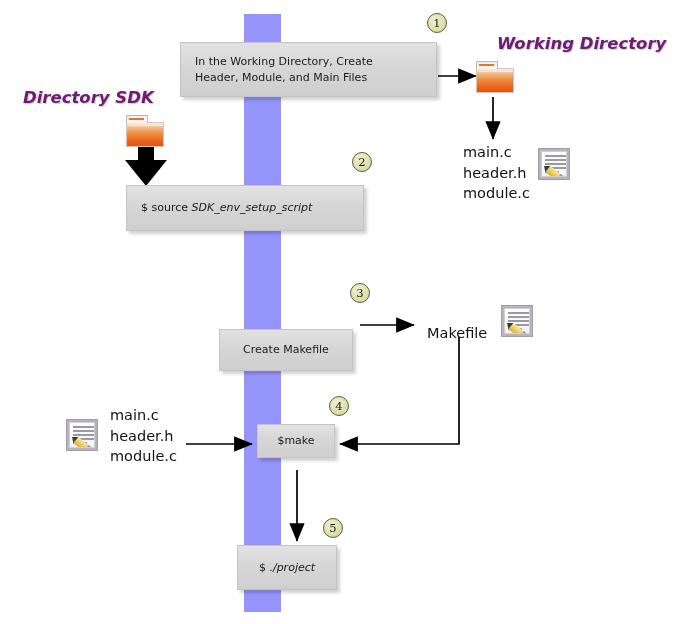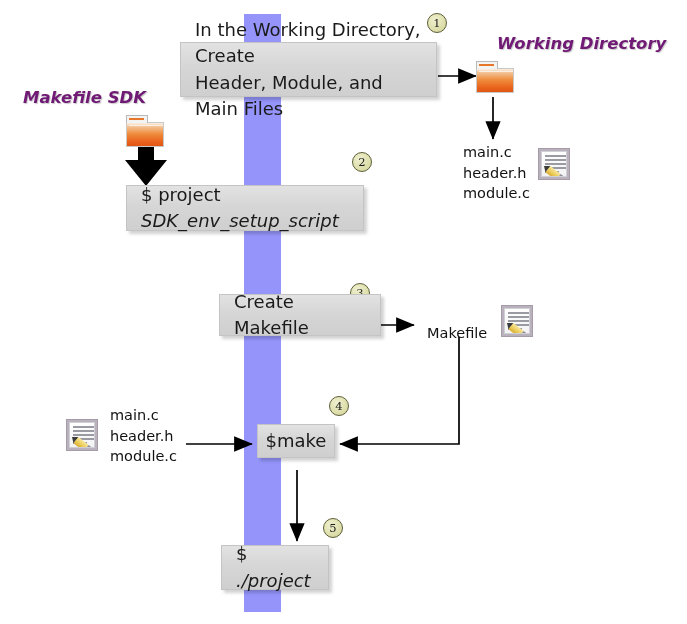--- a/index.html
+++ b/index.html
@@ -25,21 +25,21 @@
   
   .box {
     position: absolute;
     background: linear-gradient(to bottom, #e2e2e2 0%, #d6d6d6 45%, #cfcfcf 100%);
     border: 1px solid #c4c4c4;
     box-shadow: 3px 3px 3px rgba(0,0,0,0.18);
     display: flex;
     align-items: center;
     box-sizing: border-box;
     color: #1a1a1a;
-    font-size: 18px;
+    font-size: 11px;
     line-height: 1.45;
     padding: 0 14px;
   }
   .box.center { justify-content: center; }
 
   
   .step {
     position: absolute;
     width: 20px;
     height: 20px;
@@ -209,21 +209,21 @@
 
     <line x1="186" y1="444" x2="252" y2="444" stroke="#000" stroke-width="1.7" marker-end="url(#ah)"></line>
 
     <line x1="297" y1="470" x2="297" y2="541" stroke="#000" stroke-width="1.7" marker-end="url(#ah)"></line>
   </svg>
 
   <svg style="position:absolute; left:120px; top:136px; width:52px; height:52px;" viewBox="0 0 52 52" xmlns="http://www.w3.org/2000/svg">
     <path d="M18,0 L34,0 L34,24 L47,24 L26,50 L5,24 L18,24 Z" fill="#000000"></path>
   </svg>
 
-  <div class="heading" style="left:23px; top:88px;">Makefile SDK</div>
+  <div class="heading" style="left:23px; top:88px;">Directory SDK</div>
 
   <div class="heading" style="left:497px; top:34px;">Working Directory</div>
 
   <div class="step" style="left:427px; top:13px;">
     <span>1</span>
   </div>
   <div class="step" style="left:352px; top:152px;">
     <span>2</span>
   </div>
   <div class="step" style="left:350px; top:283px;">
@@ -274,25 +274,25 @@
   <div class="folder" style="left:126px; top:115px;">
     <div class="body">
       <div class="bodyline"></div>
     </div>
     <div class="tab"></div>
     <div class="tabstripe"></div>
   </div>
 
   <div class="box" style="left:126px; top:185px; width:238px; height:46px;">
     <div>
-      <span>$ project </span><span class="ital">SDK_env_setup_script</span>
-    </div>
-  </div>
-
-  <div class="box center" style="left:219px; top:294px; width:162px; height:42px;">
+      <span>$ source </span><span class="ital">SDK_env_setup_script</span>
+    </div>
+  </div>
+
+  <div class="box center" style="left:219px; top:329px; width:134px; height:42px;">
     <span>Create Makefile</span>
   </div>
 
   <div class="label" style="left:427px; top:315px;margin-top:8px;">Makefile</div>
 
   <div class="notepad" style="left:501px; top:305px;">
     <div class="page">
       <div class="ln" style="top:3px;  width:21px;"></div>
       <div class="ln" style="top:7px;  width:21px;"></div>
       <div class="ln" style="top:11px; width:21px;"></div>
@@ -324,19 +324,19 @@
   </div>
 
   <div class="label" style="left:110px; top:405px;">main.c
 header.h
 module.c</div>
 
   <div class="box center" style="left:257px; top:424px; width:78px; height:34px;">
     <span>$make</span>
   </div>
 
-  <div class="box center" style="left:221px; top:545px; width:108px; height:45px;">
+  <div class="box center" style="left:237px; top:545px; width:100px; height:45px;">
     <div>
       <span>$ </span><span class="ital">./project</span>
     </div>
   </div>
 
 </div>
 
 </body></html>

